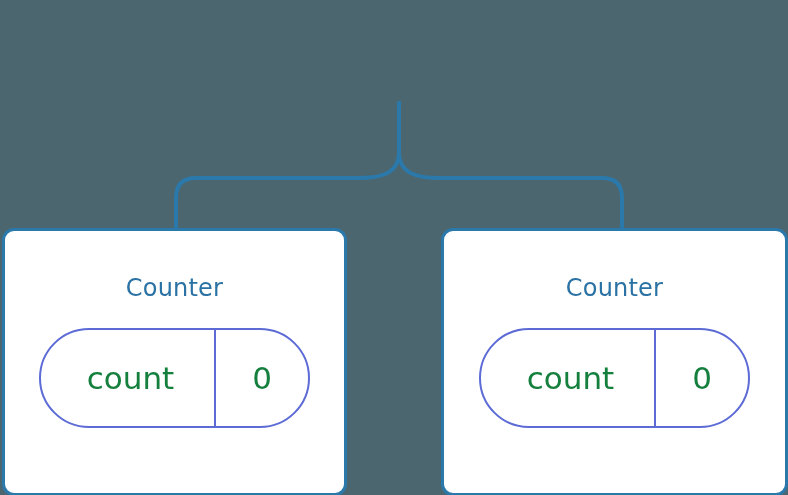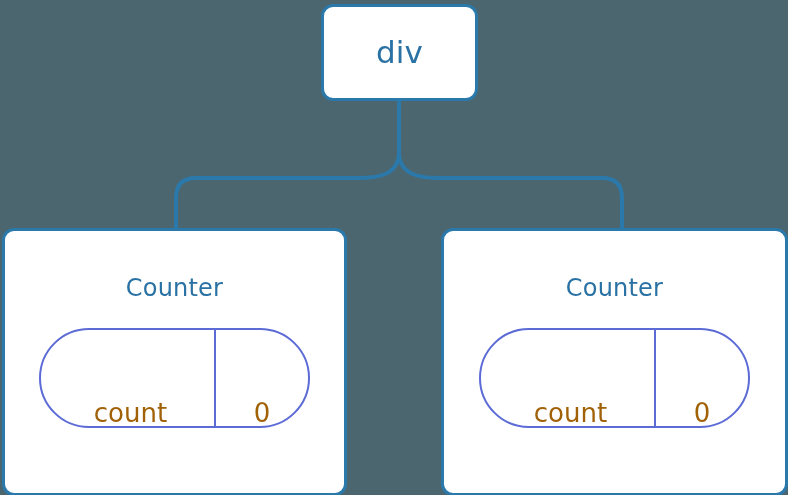--- a/index.html
+++ b/index.html
@@ -78,45 +78,42 @@
     height: 100px;
     border: 2px solid #5c6bd6;
     border-radius: 50px;
     background: transparent;
   }
   .pill-left  { width: 173px; }
   .pill-right { width: 92px; border-left: 2px solid #5c6bd6; }
 
   .pill-cell {
     display: flex;
-    align-items: flex-end;
+    align-items: center;
     justify-content: center;
-    color: #a16207;
-    font-size: 26px;
+    color: #15803d;
+    font-size: 31px;
     line-height: 1;
   }
   .pill-left .pill-key { padding-left: 6px; }
 </style>
 </head>
 <body>
 
 <div id="canvas">
 
   <svg id="connectors" viewBox="0 0 788 495" width="788" height="495" fill="none">
 
     <path d="M 399 101 L 399 152" stroke="#2b79ab" stroke-width="4" fill="none"></path>
 
     <path d="M 399 152 C 399 176, 376 178, 358 178 L 196 178 Q 176 178, 176 198 L 176 228" stroke="#2b79ab" stroke-width="4" fill="none" stroke-linecap="butt"></path>
 
     <path d="M 399 152 C 399 176, 422 178, 440 178 L 602 178 Q 622 178, 622 198 L 622 228" stroke="#2b79ab" stroke-width="4" fill="none" stroke-linecap="butt"></path>
   </svg>
 
-  <div class="node node-root">
-    <span class="node-title">div</span>
-  </div>
 
   <div class="node node-child node-child-left">
     <span class="node-title">Counter</span>
     <div class="state-pill">
       <div class="pill-cell pill-left">
         <span class="pill-key">count</span>
       </div>
       <div class="pill-cell pill-right">
         <span class="pill-value">0</span>
       </div>

